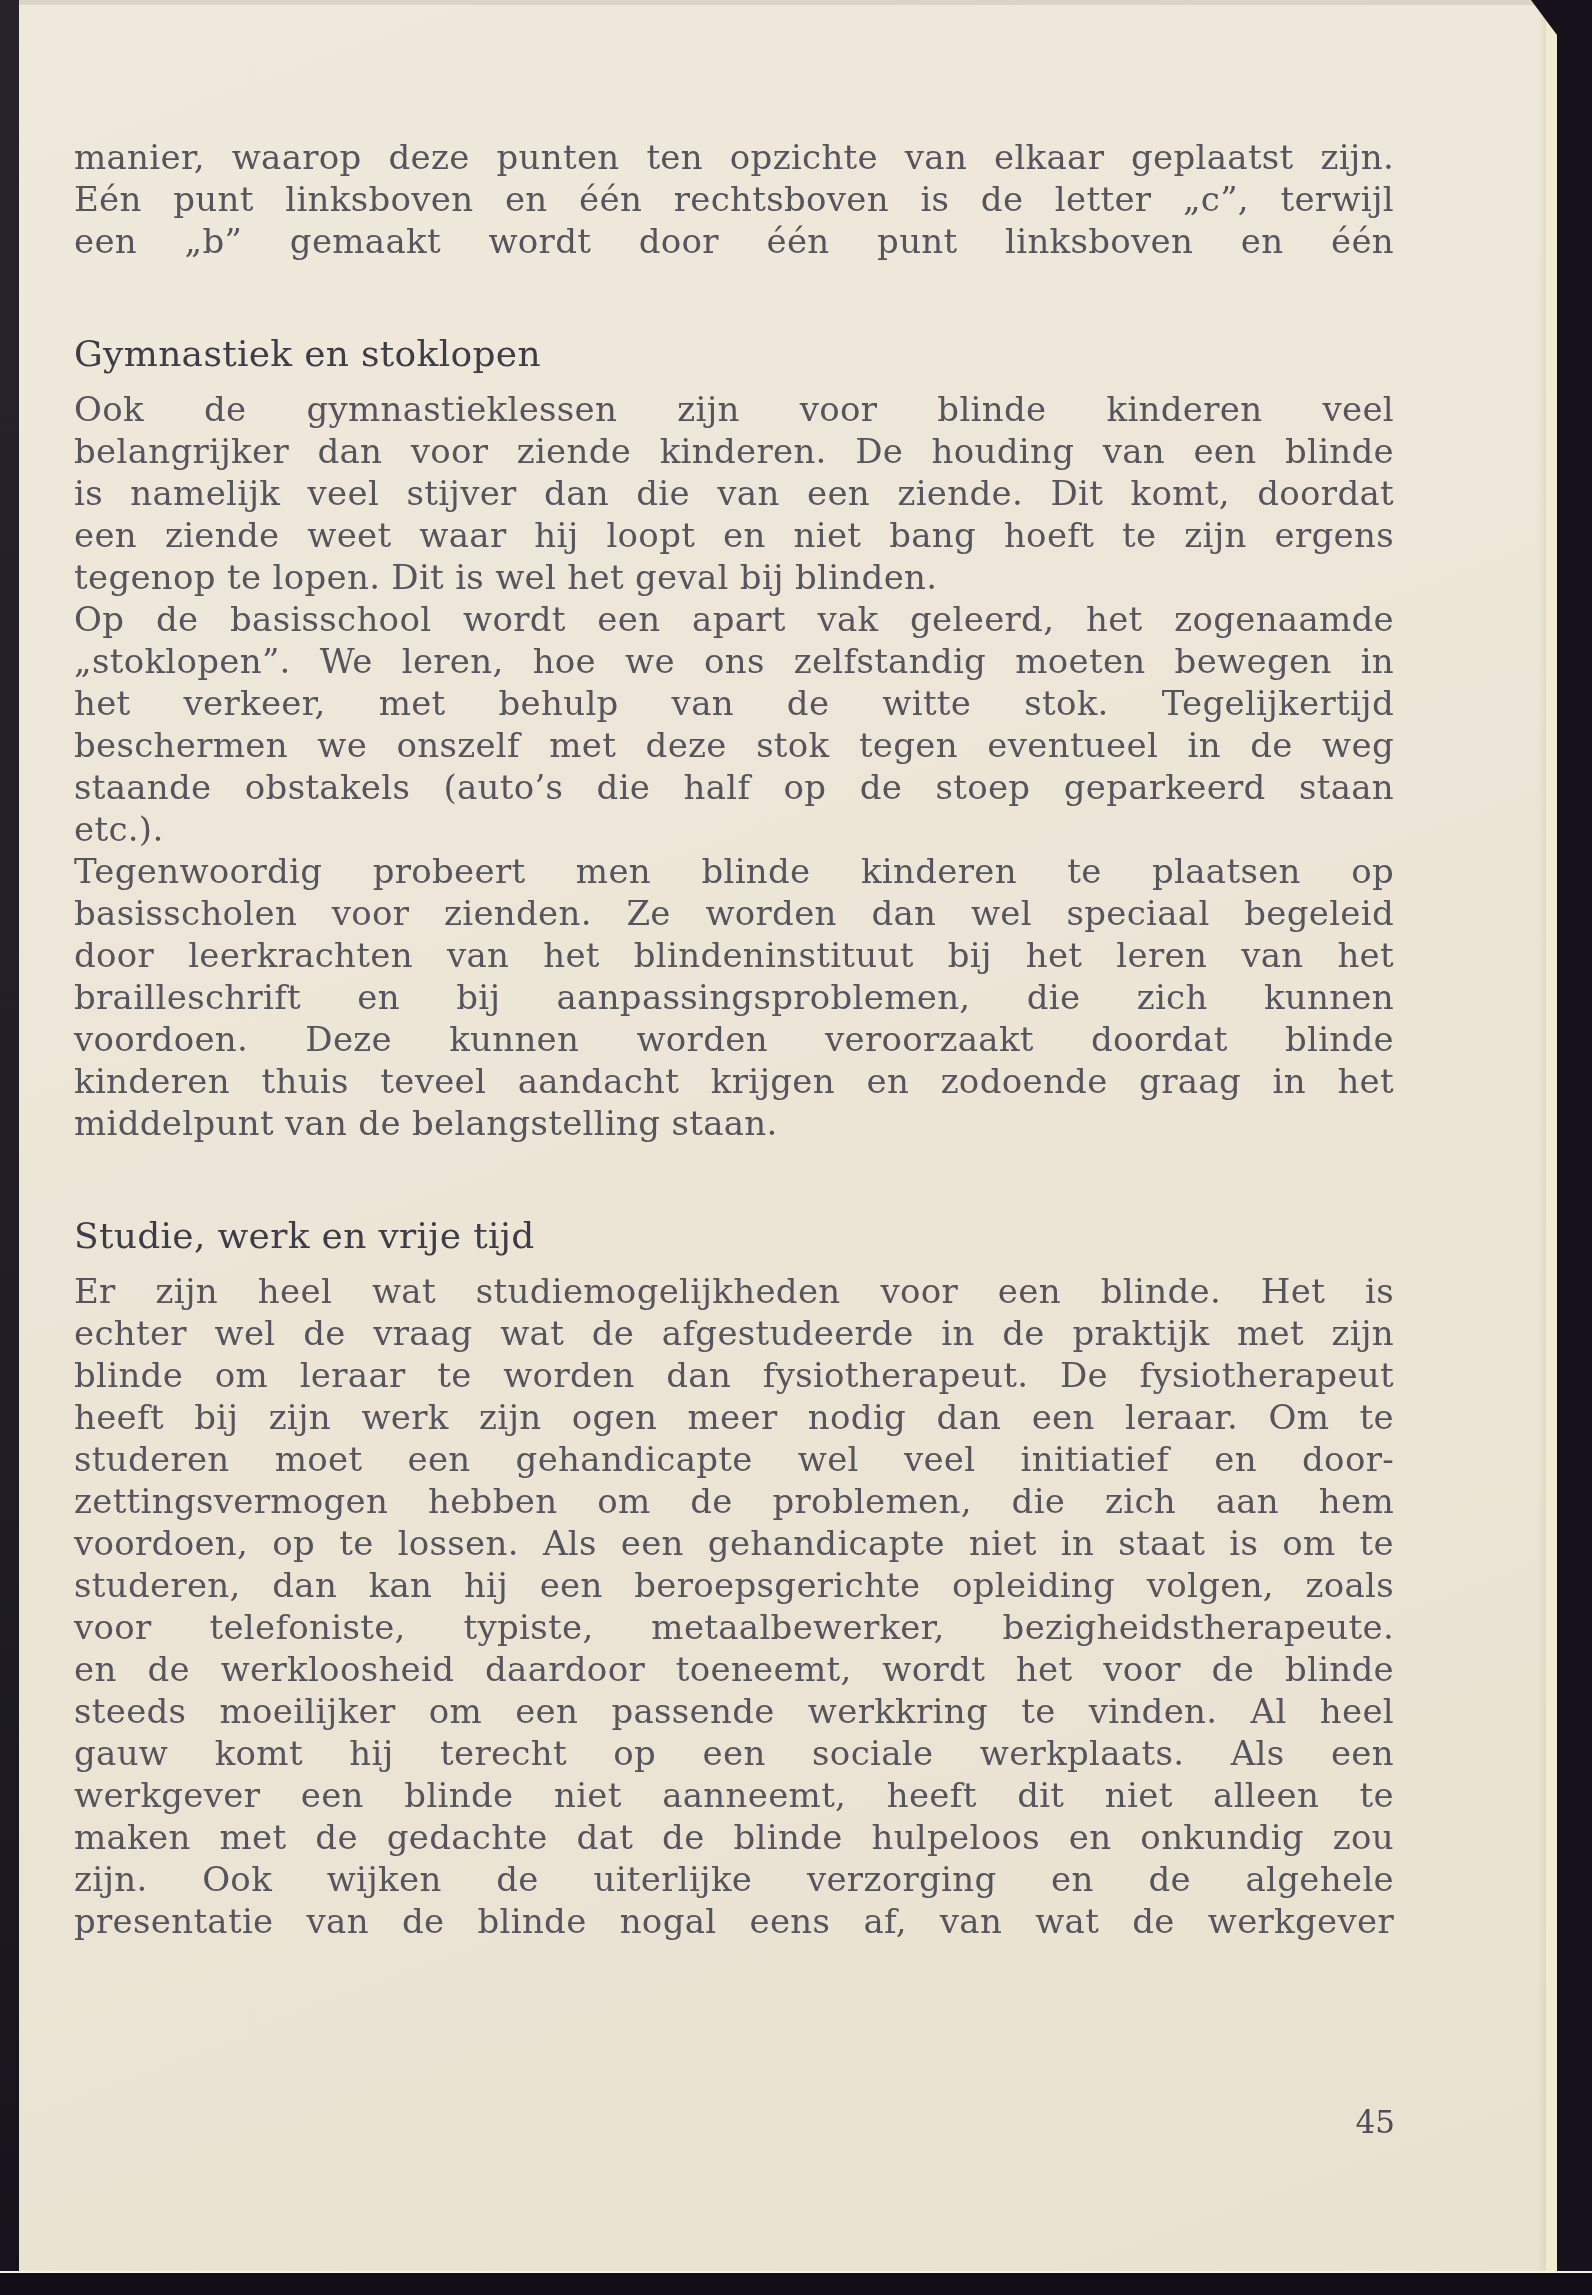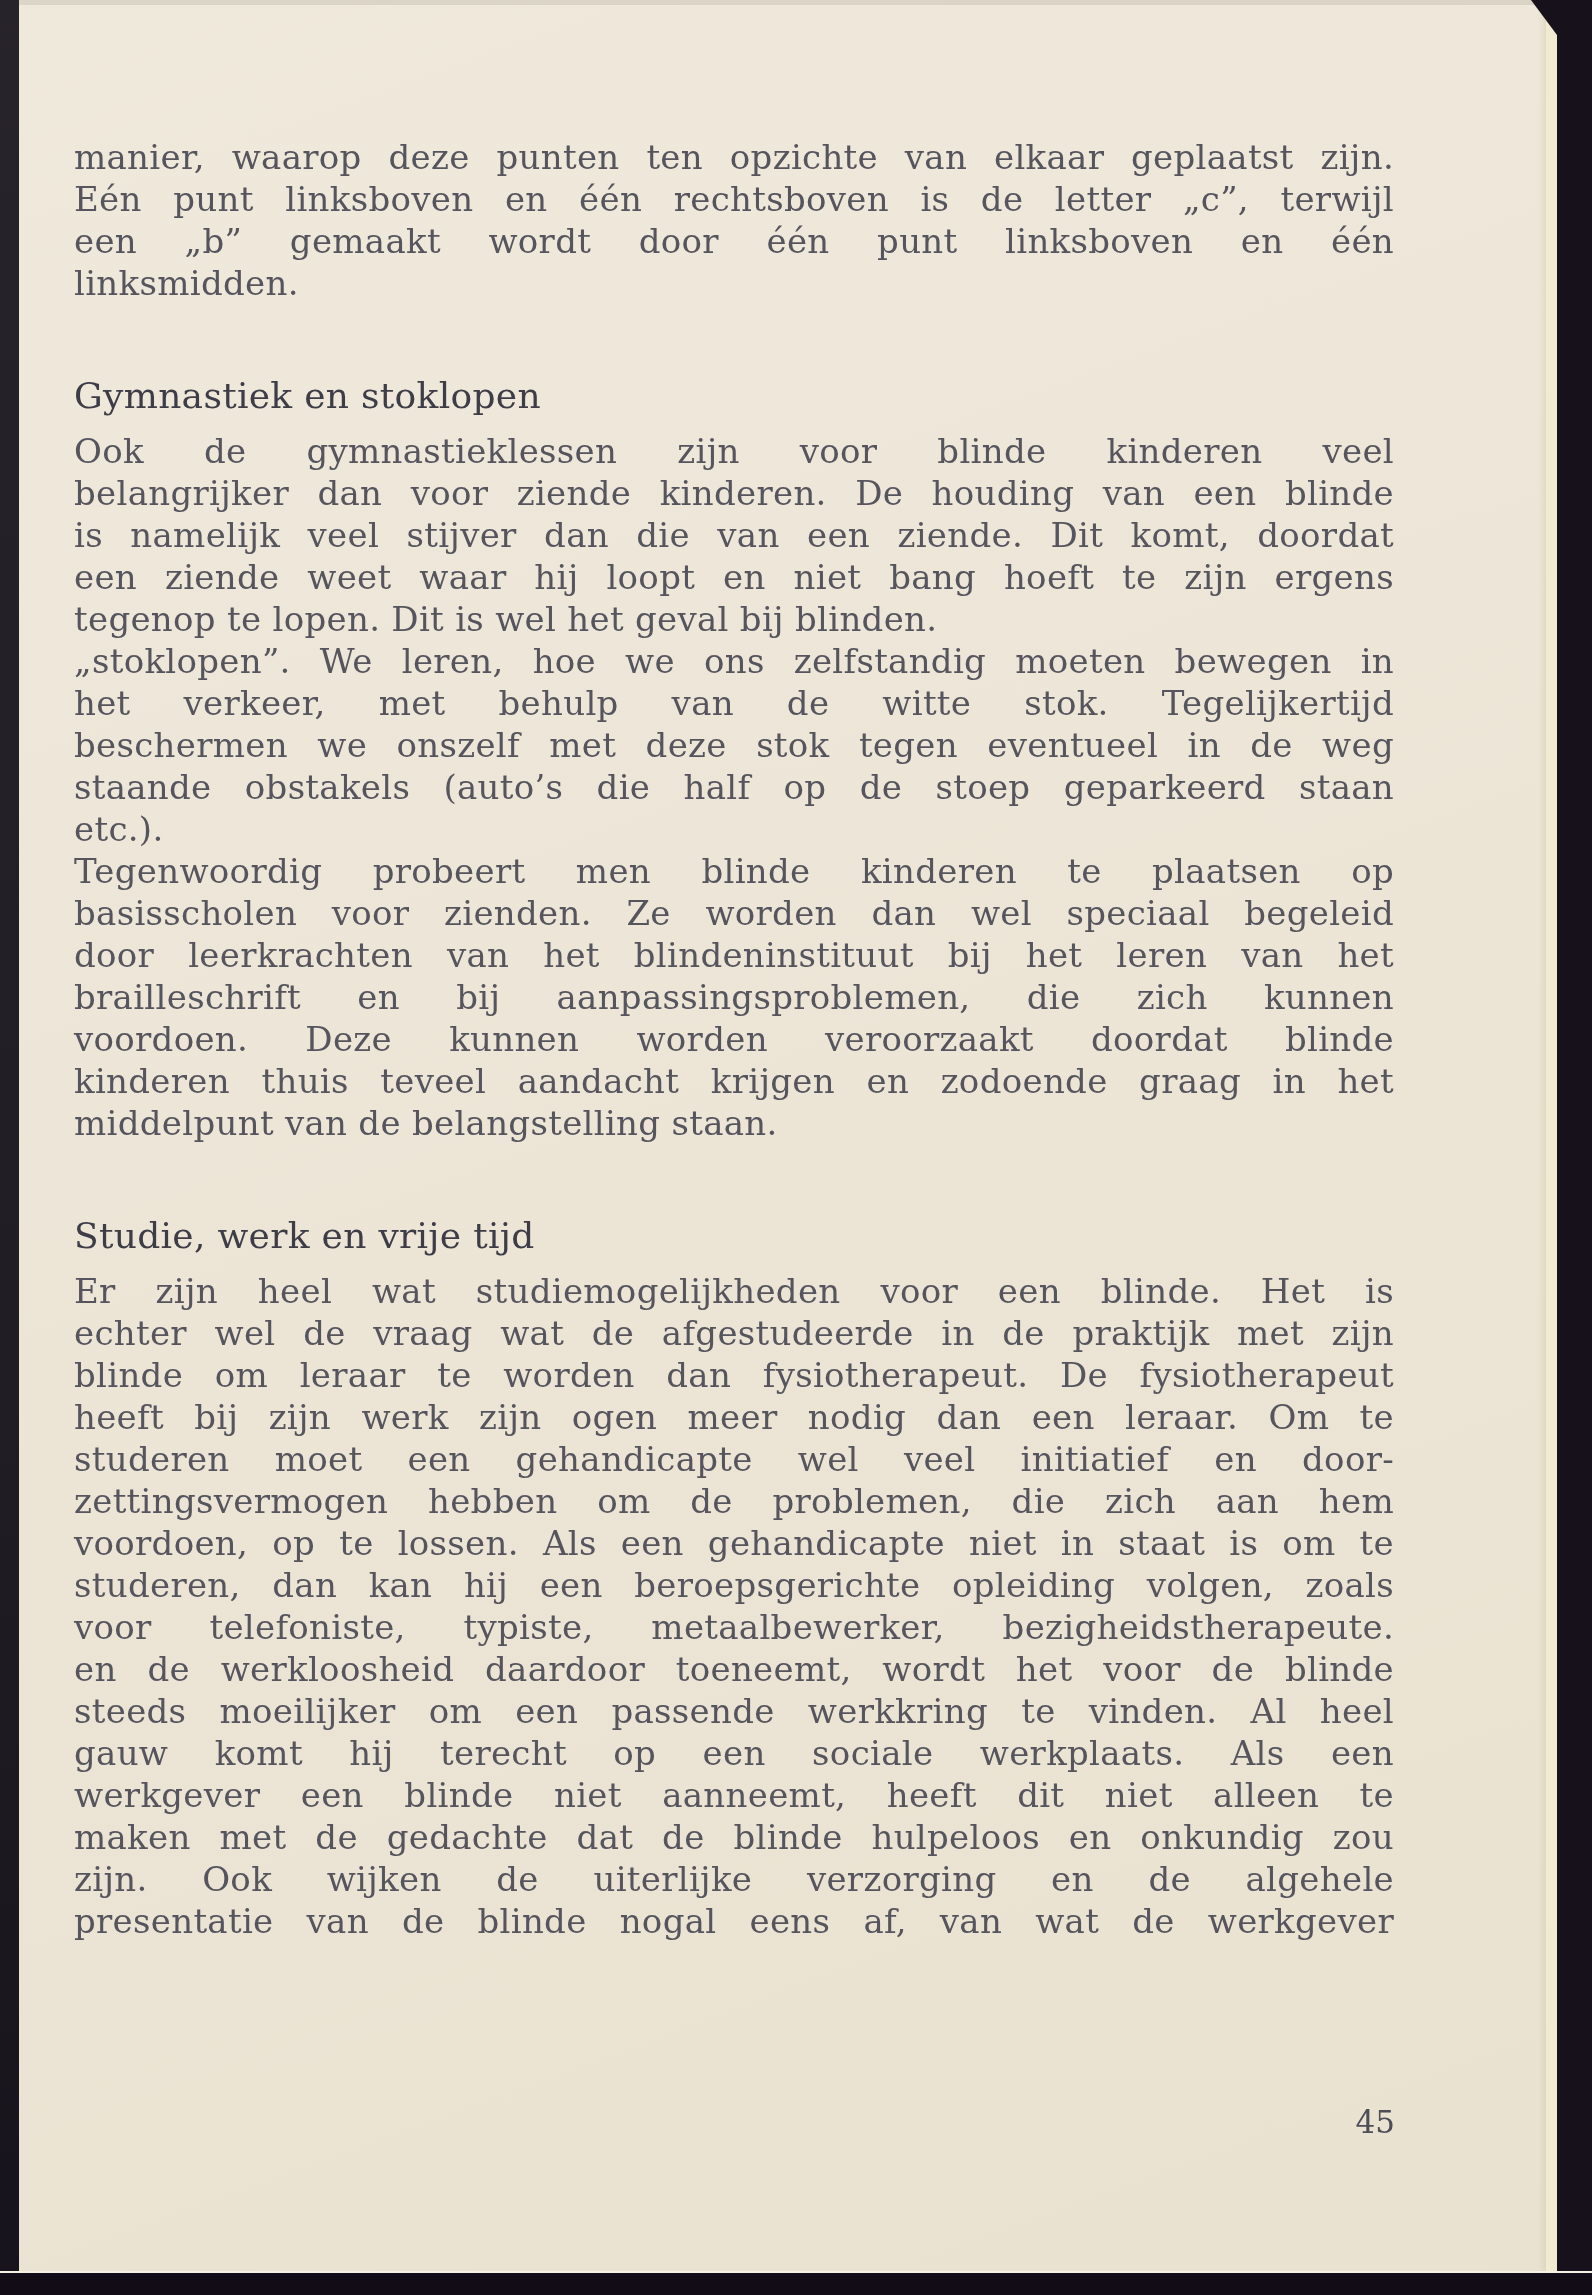--- a/index.html
+++ b/index.html
@@ -104,31 +104,31 @@
 
 <div class="scan">
   <div class="paper">
     <div class="top-smudge"></div>
     <div class="deckle-edge"></div>
     <div class="text-flow">
         <div class="para">
           <div class="line">manier, waarop deze punten ten opzichte van elkaar geplaatst zijn.</div>
           <div class="line">Eén punt linksboven en één rechtsboven is de letter „c”, terwijl</div>
           <div class="line">een „b” gemaakt wordt door één punt linksboven en één</div>
-          <div class="line last">linksmidden.</div>
         </div>
         <div class="heading">Gymnastiek en stoklopen</div>
         <div class="para">
           <div class="line">Ook de gymnastieklessen zijn voor blinde kinderen veel</div>
           <div class="line">belangrijker dan voor ziende kinderen. De houding van een blinde</div>
           <div class="line">is namelijk veel stijver dan die van een ziende. Dit komt, doordat</div>
           <div class="line">een ziende weet waar hij loopt en niet bang hoeft te zijn ergens</div>
           <div class="line last">tegenop te lopen. Dit is wel het geval bij blinden.</div>
         </div>
         <div class="para">
+          <div class="line">Op de basisschool wordt een apart vak geleerd, het zogenaamde</div>
           <div class="line">„stoklopen”. We leren, hoe we ons zelfstandig moeten bewegen in</div>
           <div class="line">het verkeer, met behulp van de witte stok. Tegelijkertijd</div>
           <div class="line">beschermen we onszelf met deze stok tegen eventueel in de weg</div>
           <div class="line">staande obstakels (auto’s die half op de stoep geparkeerd staan</div>
           <div class="line last">etc.).</div>
         </div>
         <div class="para">
           <div class="line">Tegenwoordig probeert men blinde kinderen te plaatsen op</div>
           <div class="line">basisscholen voor zienden. Ze worden dan wel speciaal begeleid</div>
           <div class="line">door leerkrachten van het blindeninstituut bij het leren van het</div>

